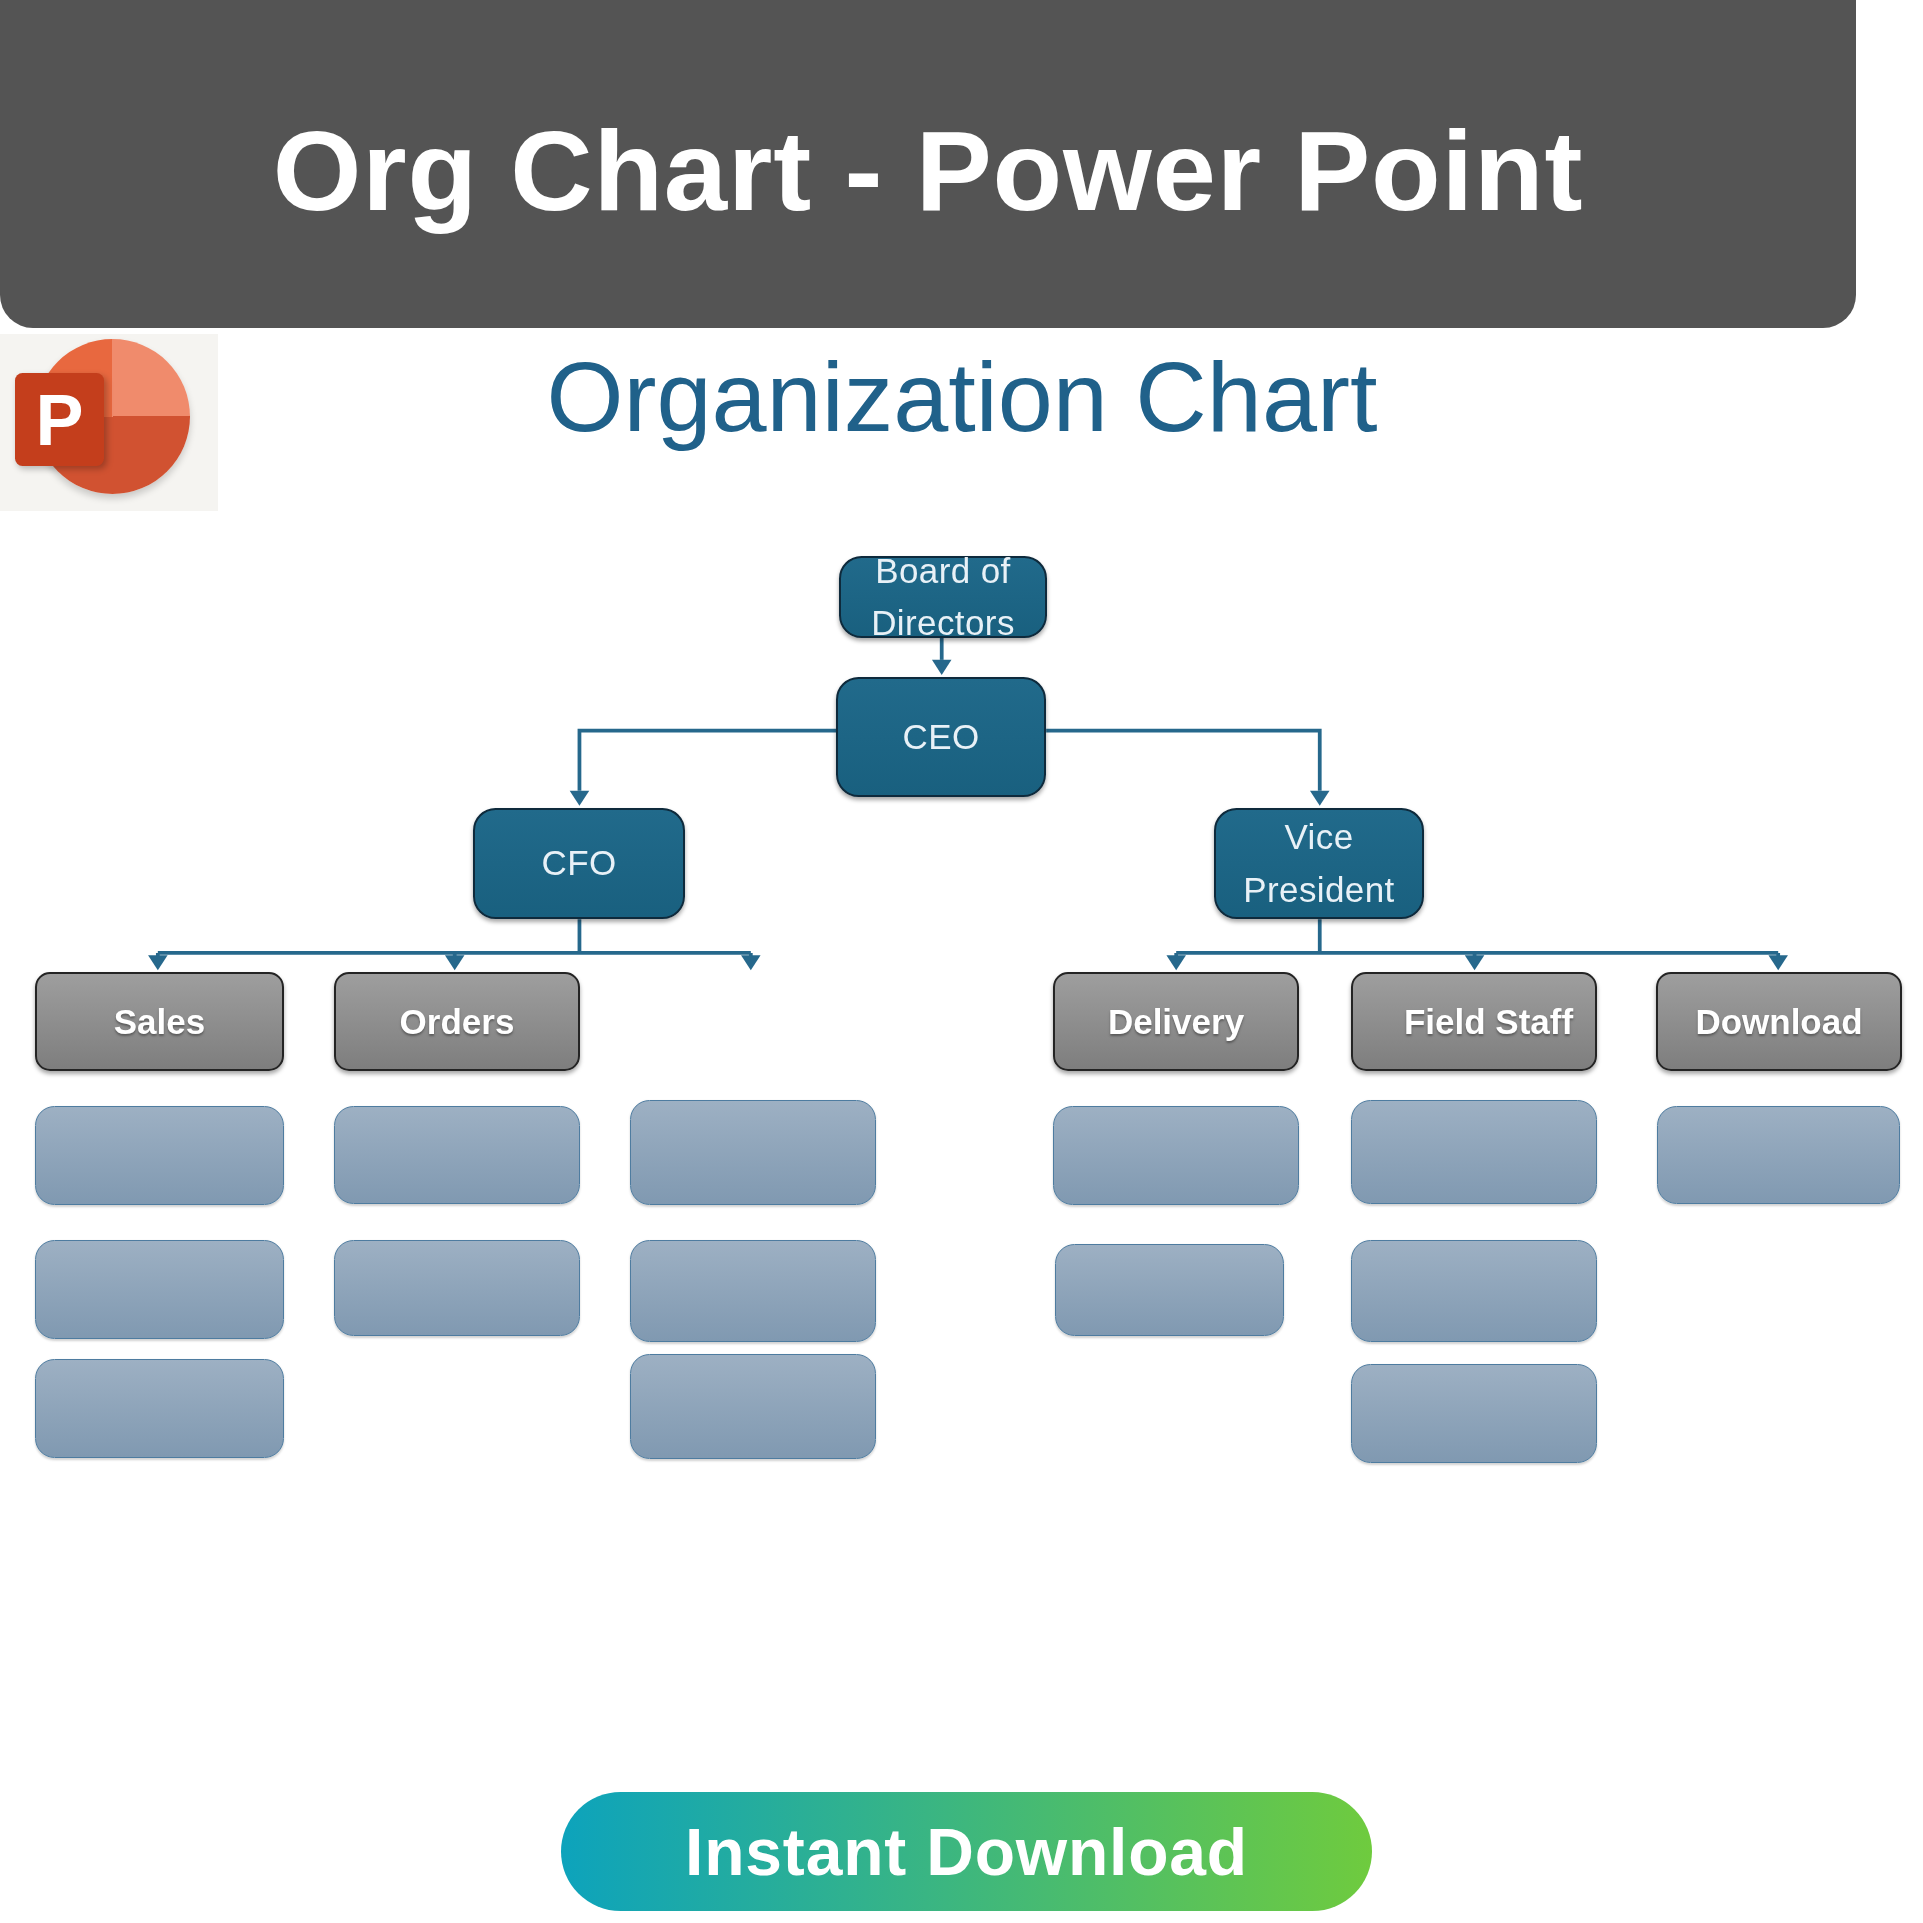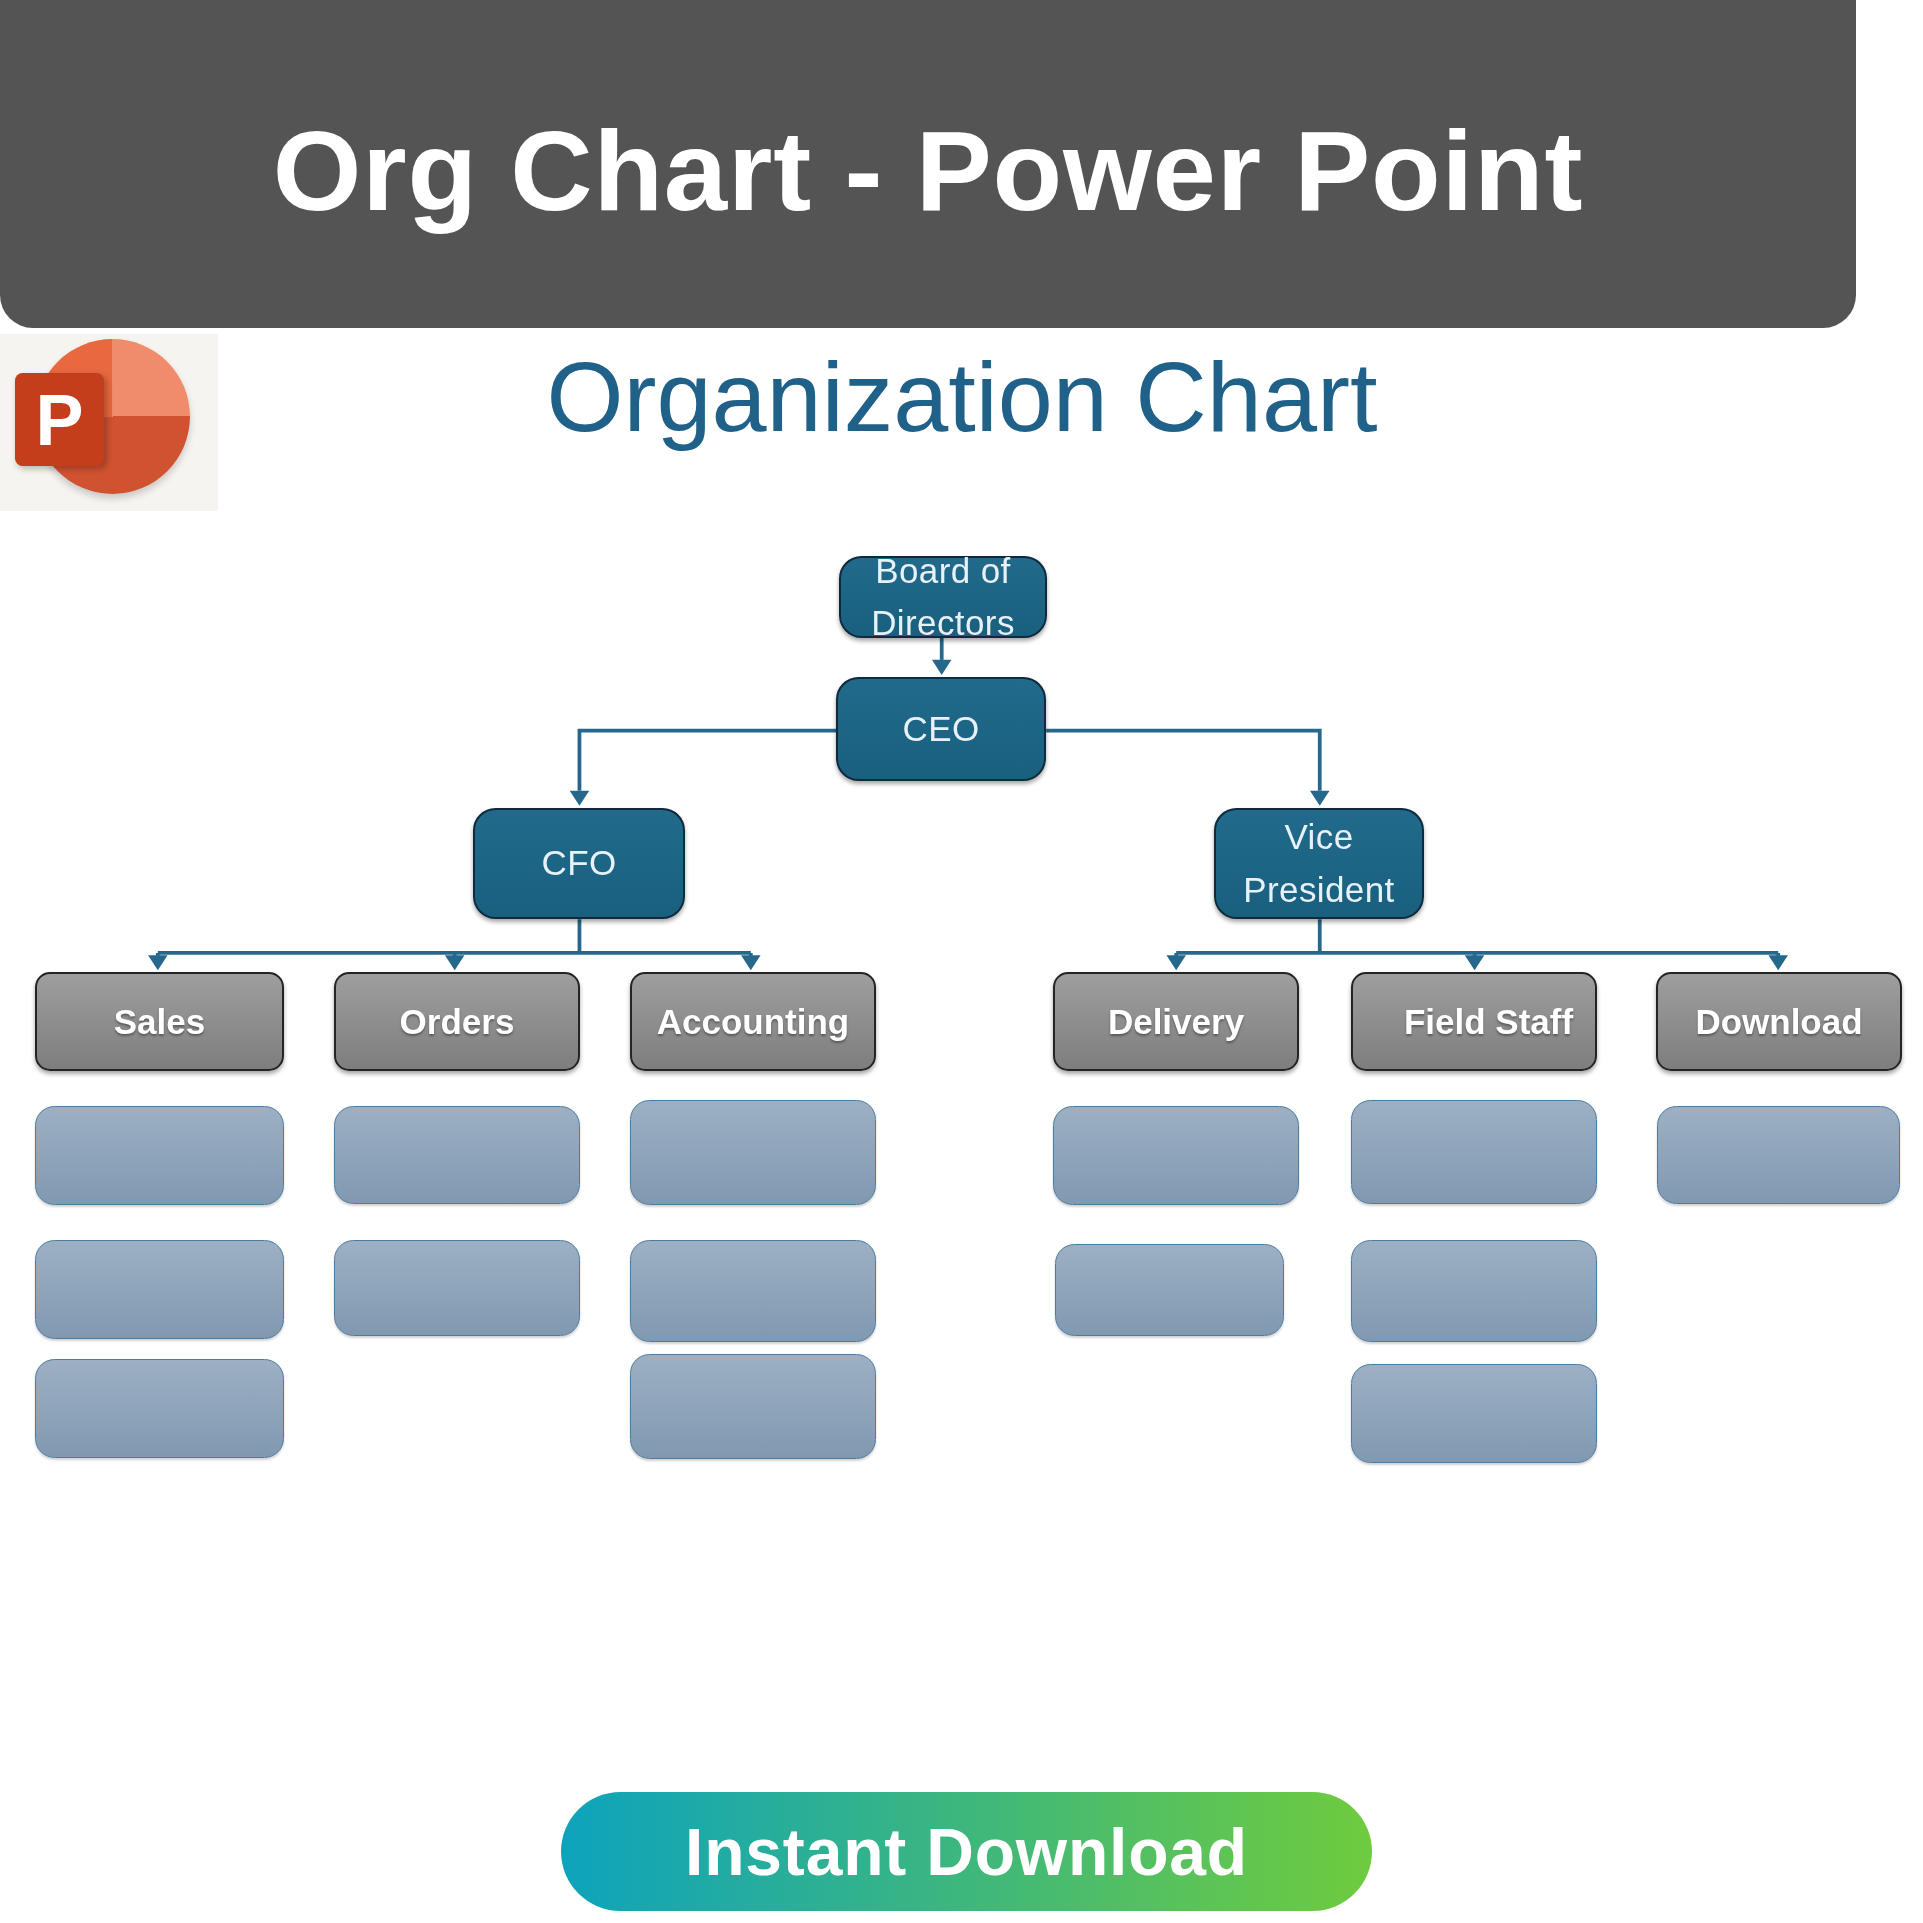--- a/index.html
+++ b/index.html
@@ -87,27 +87,26 @@
       <polygon points="197,1271 223,1271 210,1291" fill="#26688C"></polygon>
       <polygon points="592,1271 618,1271 605,1291" fill="#26688C"></polygon>
       <polygon points="986,1271 1012,1271 999,1291" fill="#26688C"></polygon>
       <path d="M1756,1223 L1756,1268 M1565,1268 L2366,1268 M1565,1268 L1565,1273 M1962,1268 L1962,1273 M2366,1268 L2366,1273" fill="none" stroke="#26688C" stroke-width="5"></path>
       <polygon points="1552,1271 1578,1271 1565,1291" fill="#26688C"></polygon>
       <polygon points="1949,1271 1975,1271 1962,1291" fill="#26688C"></polygon>
       <polygon points="2353,1271 2379,1271 2366,1291" fill="#26688C"></polygon>
     </svg>
 <div class="node executive" style="left: 839px; top: 524px; width: 208px; height: 82px; margin-top: 32px;">Board of
 Directors</div>
-    <div class="node executive" style="left: 836px; top: 677px; width: 210px; height: 104px;">CEO</div>
+    <div class="node executive" style="left: 836px; top: 677px; width: 210px; height: 120px;">CEO</div>
     <div class="node executive" style="left: 473px; top: 808px; width: 212px; height: 111px;">CFO</div>
     <div class="node executive" style="left: 1214px; top: 808px; width: 210px; height: 111px;">Vice
 President</div>
     <div class="node department" style="left: 35px; top: 972px; width: 249px; height: 99px;">Sales</div>
     <div class="node department" style="left: 334px; top: 972px; width: 246px; height: 99px;">Orders</div>
-    <div class="node department" style="left: 630px; top: 972px; width: 246px; height: 99px;">Accounting</div>
     <div class="node department" style="left: 1053px; top: 972px; width: 246px; height: 99px;">Delivery</div>
     <div class="node department" style="left: 1351px; top: 972px; width: 246px; height: 99px; padding-left: 29px;">Field Staff</div>
     <div class="node department" style="left: 1656px; top: 972px; width: 246px; height: 99px;">Download</div>
     <div class="placeholder" style="left: 35px; top: 1106px; width: 249px; height: 99px;"></div>
     <div class="placeholder" style="left: 35px; top: 1240px; width: 249px; height: 99px;"></div>
     <div class="placeholder" style="left: 35px; top: 1359px; width: 249px; height: 99px;"></div>
     <div class="placeholder" style="left: 334px; top: 1106px; width: 246px; height: 98px;"></div>
     <div class="placeholder" style="left: 334px; top: 1240px; width: 246px; height: 96px;"></div>
     <div class="placeholder" style="left: 630px; top: 1100px; width: 246px; height: 105px;"></div>
     <div class="placeholder" style="left: 630px; top: 1240px; width: 246px; height: 102px;"></div>

